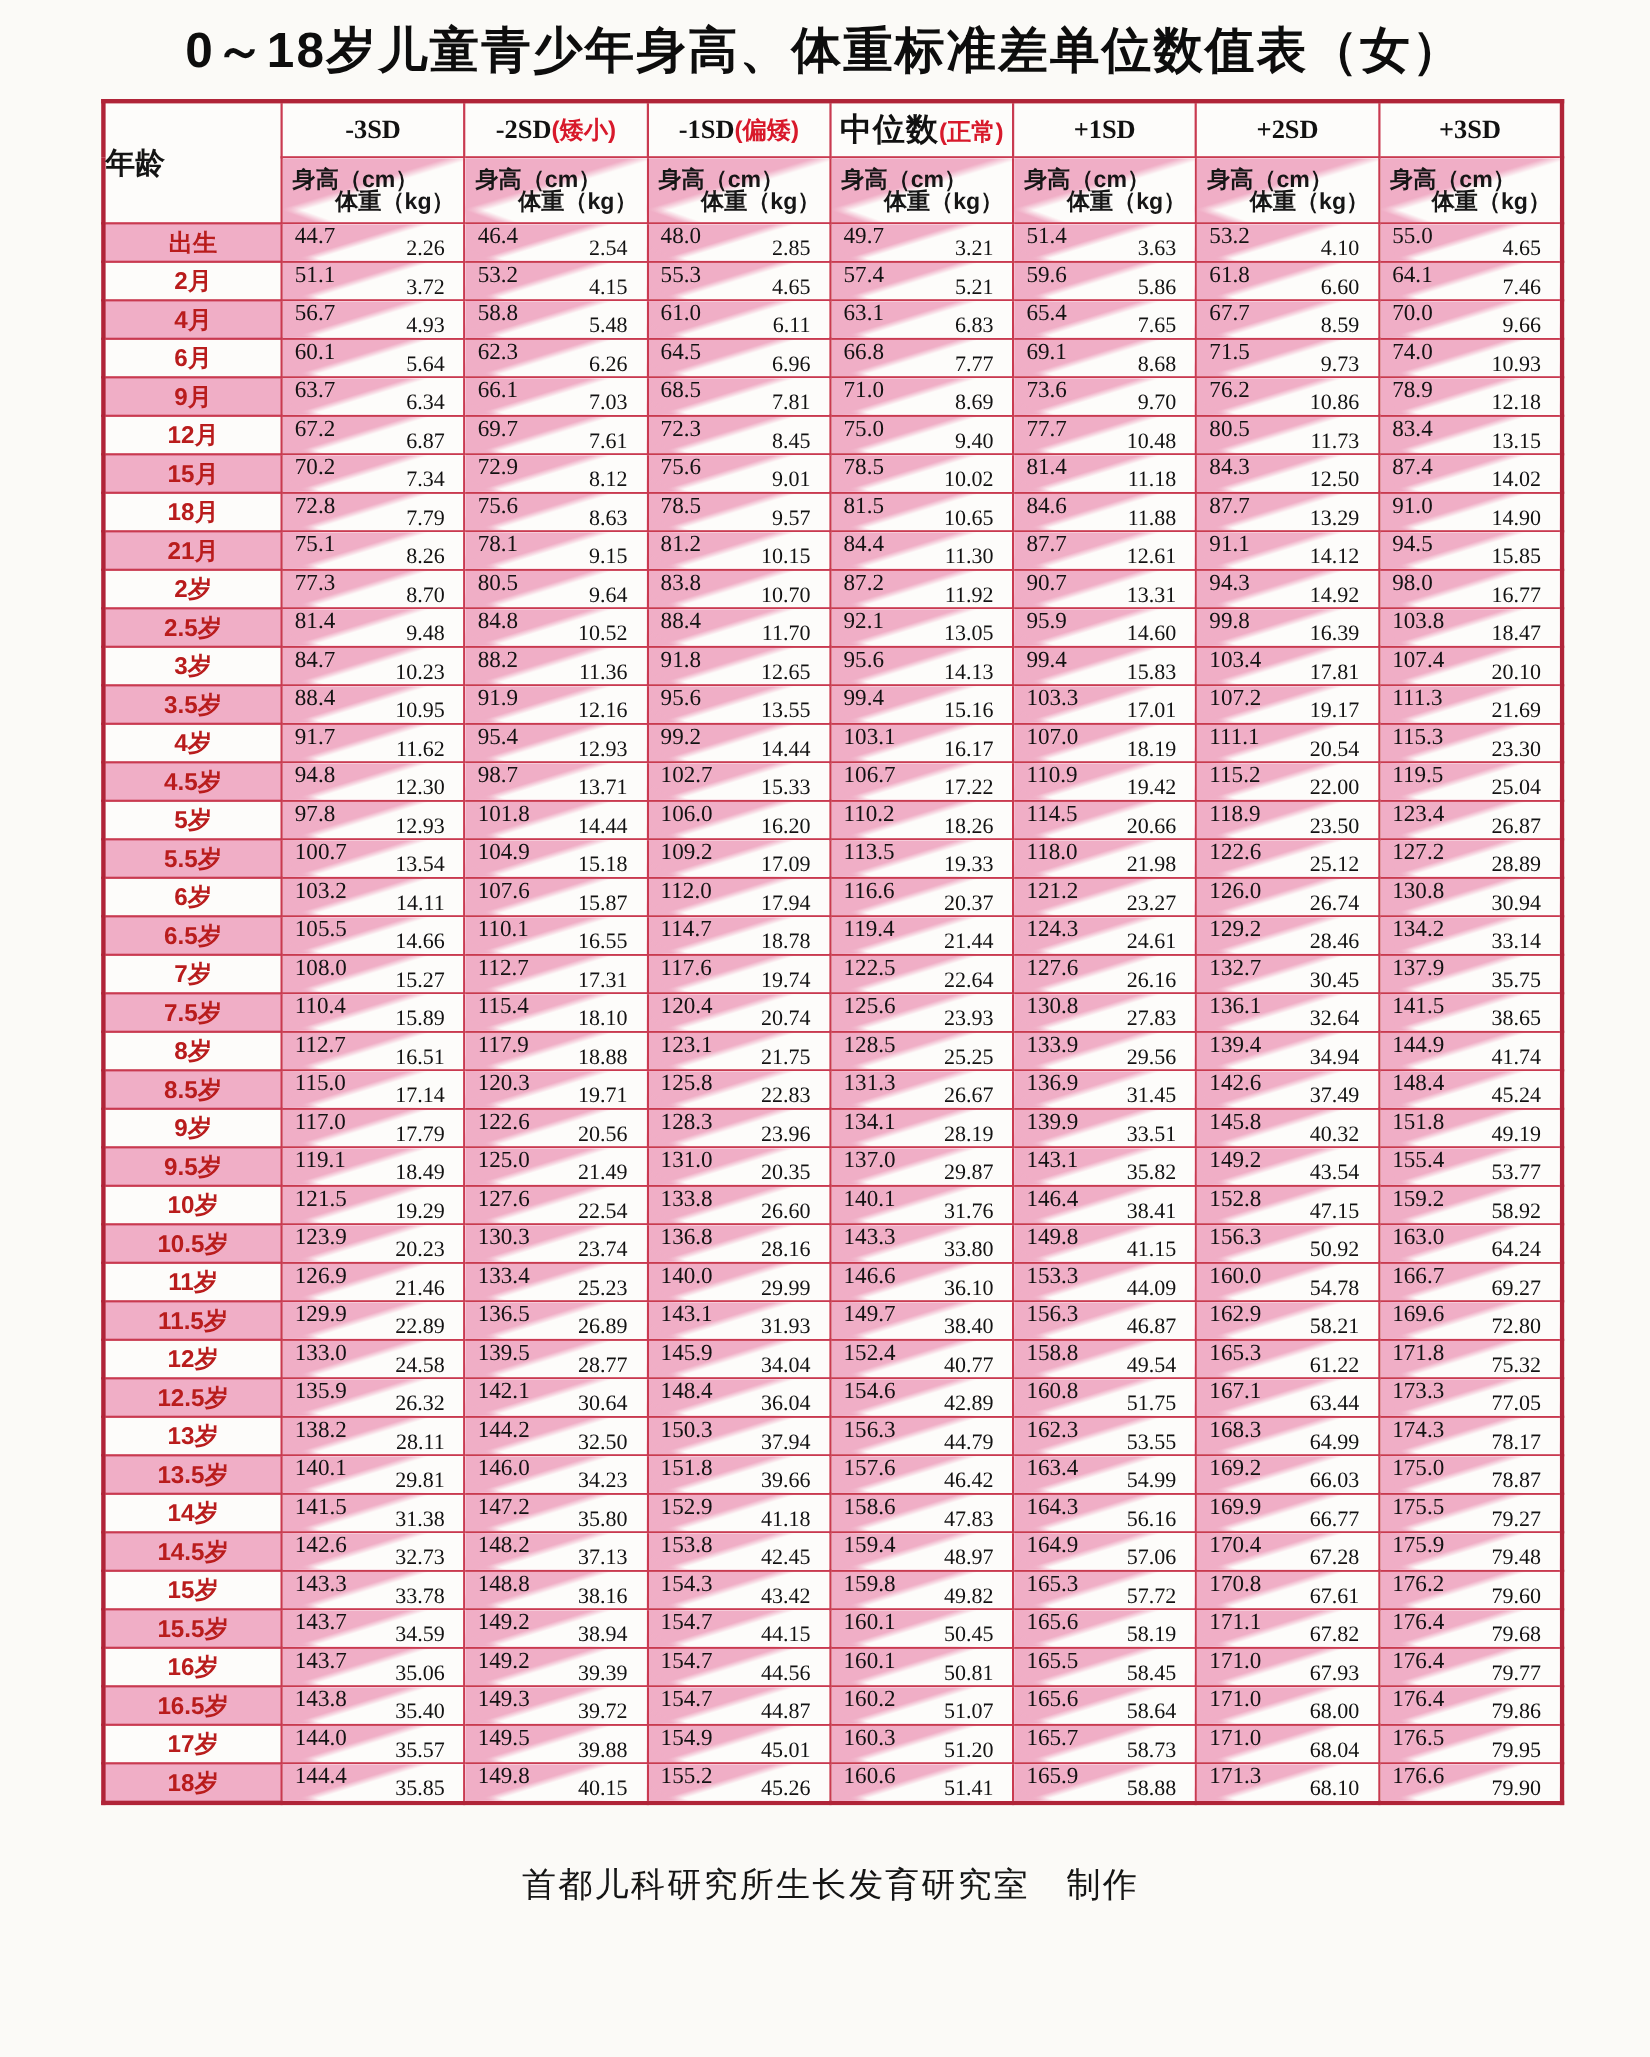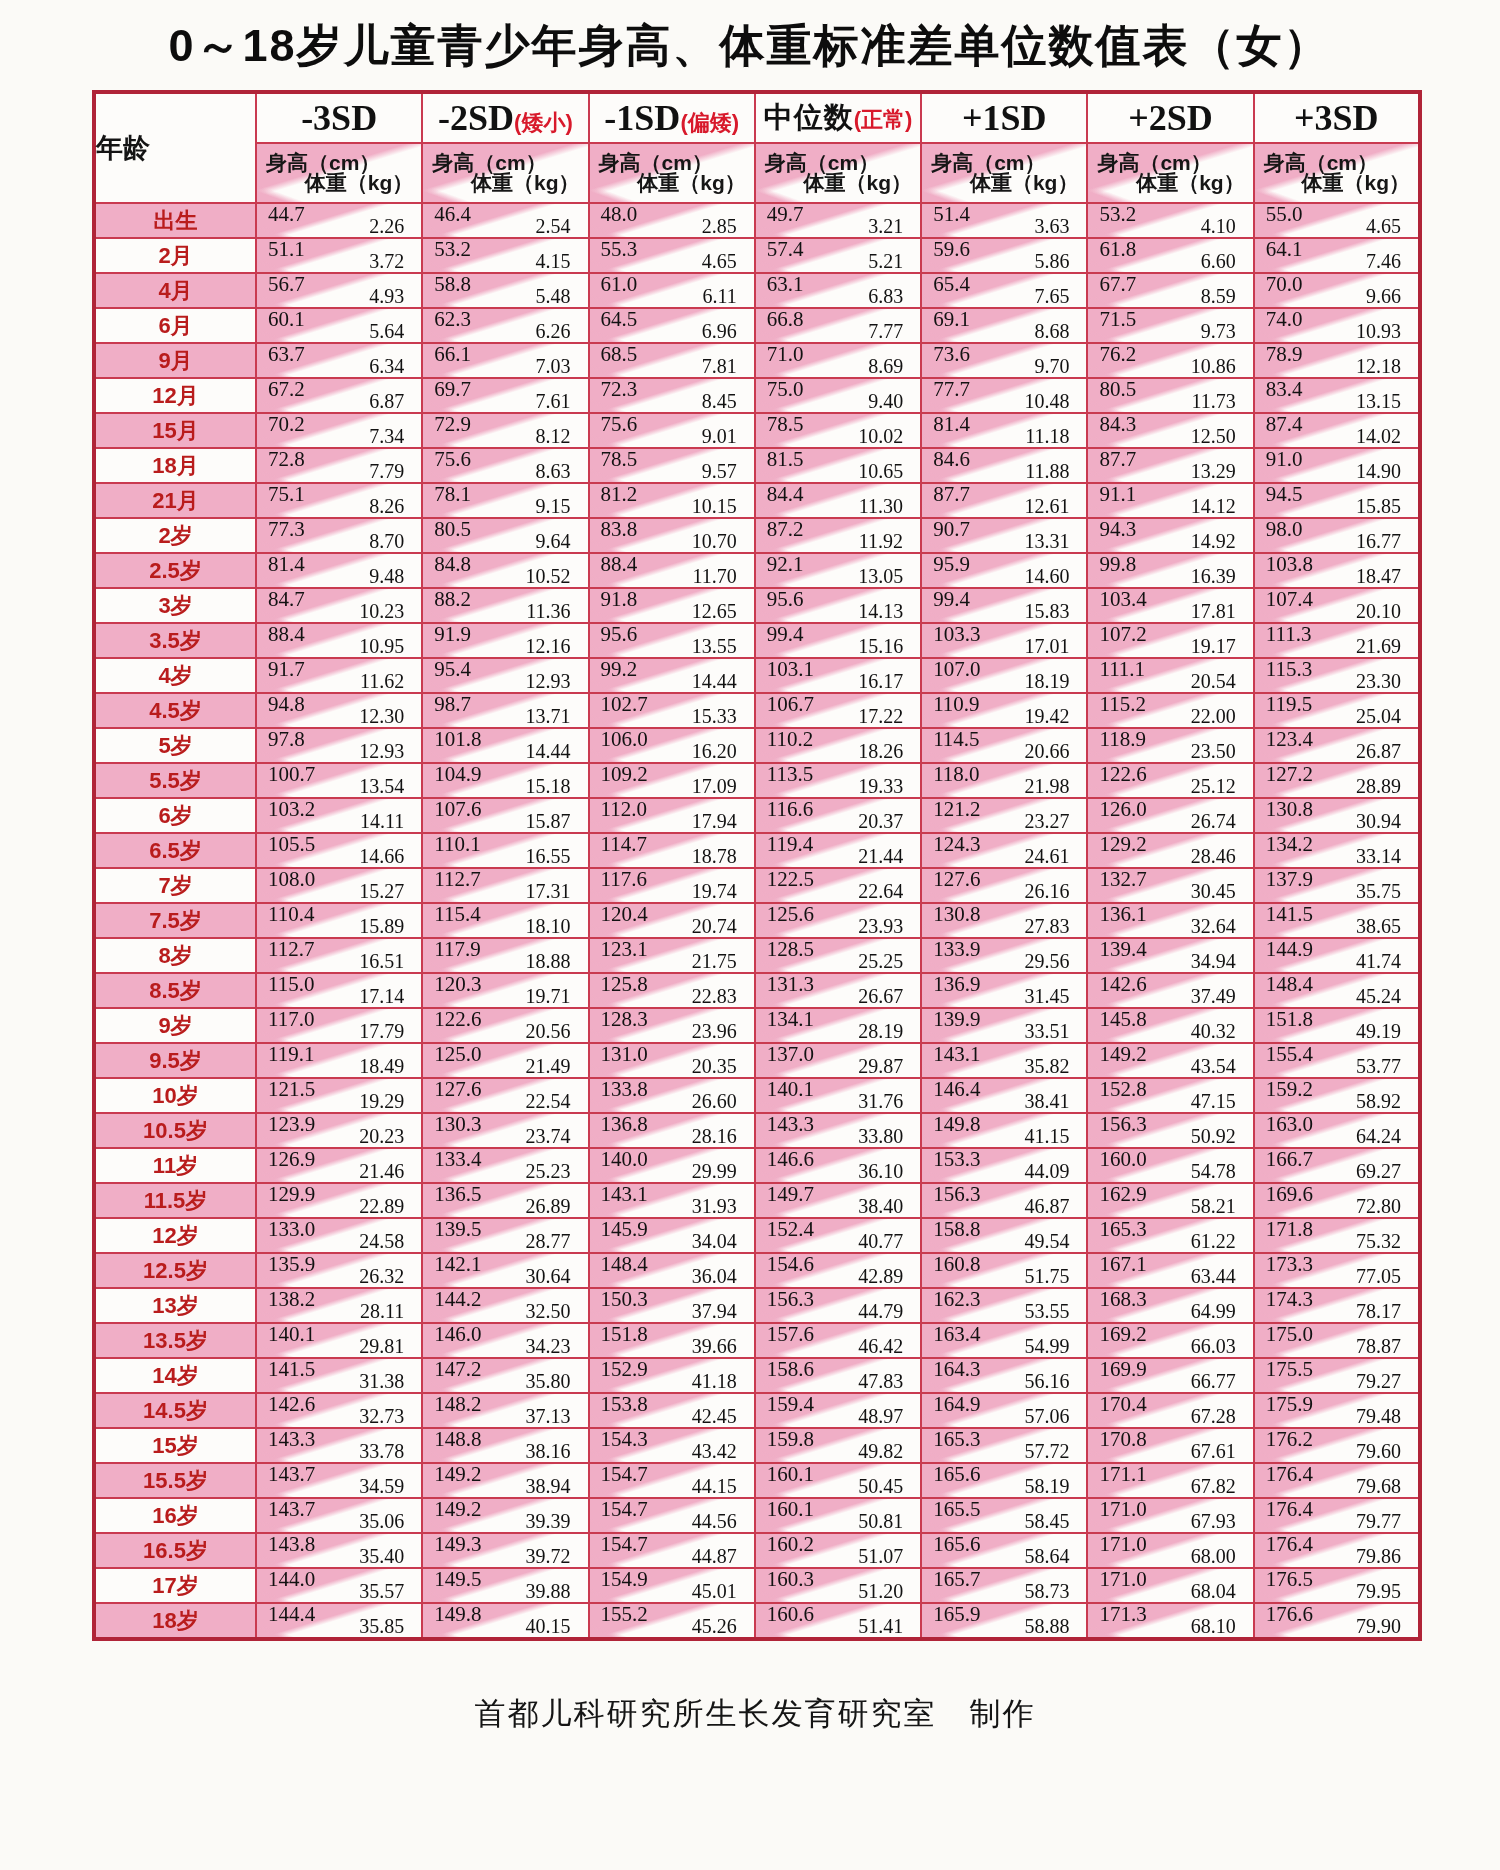--- a/index.html
+++ b/index.html
@@ -36,21 +36,21 @@
   
   .sd-th{
     height:48px;
     background:#fdfcfa;
     text-align:center;
     vertical-align:middle;
     white-space:nowrap;
   }
   .sd-th .sd{
     font-family:"Liberation Serif",serif;
-    font-size:36px;font-weight:bold;color:#111;
+    font-size:24px;font-weight:bold;color:#111;
   }
   .sd-th .sd.zh{
     font-family:"Liberation Sans",sans-serif;
     font-size:29px;letter-spacing:1px;
   }
   .sd-th .ann{
     font-size:22px;font-weight:bold;color:#d8192b;
   }
   .age-th{
     background:#fdfcfa;

